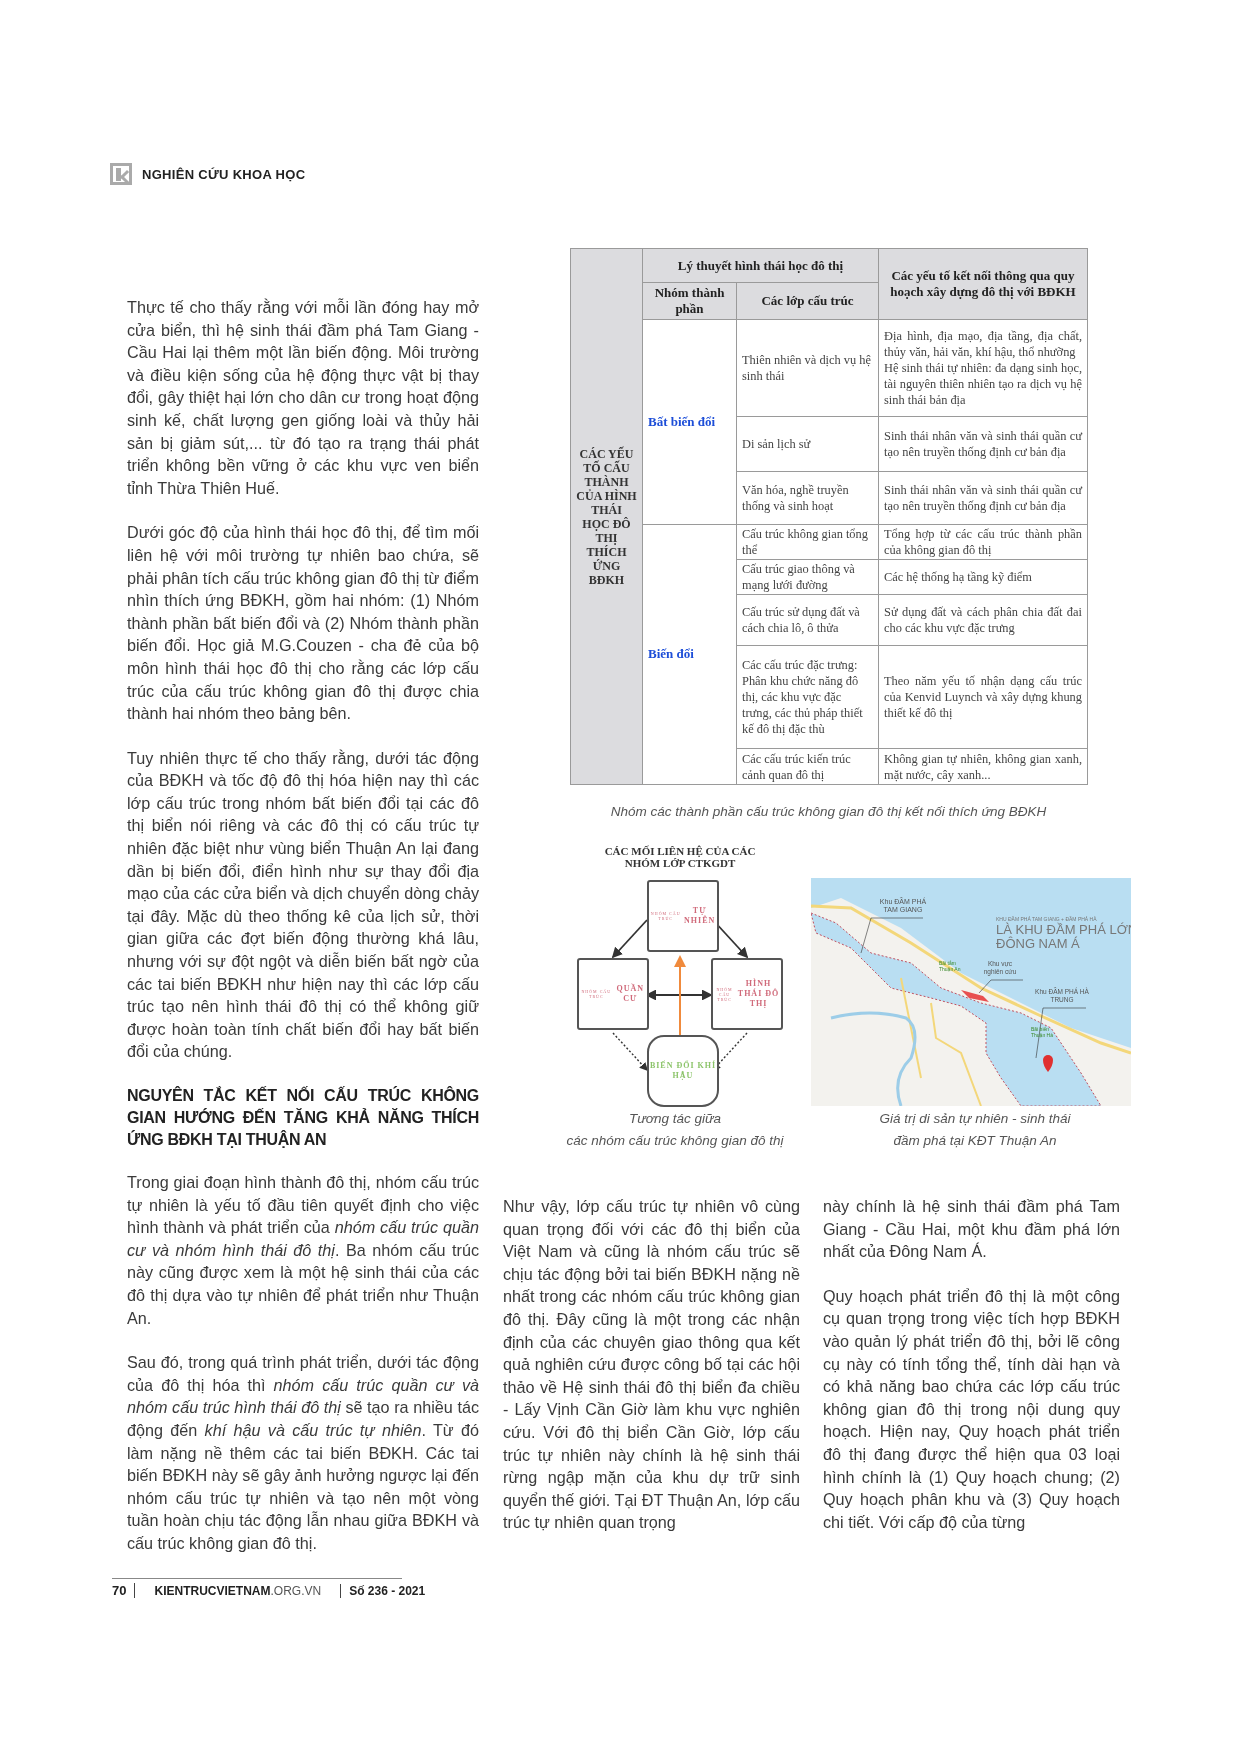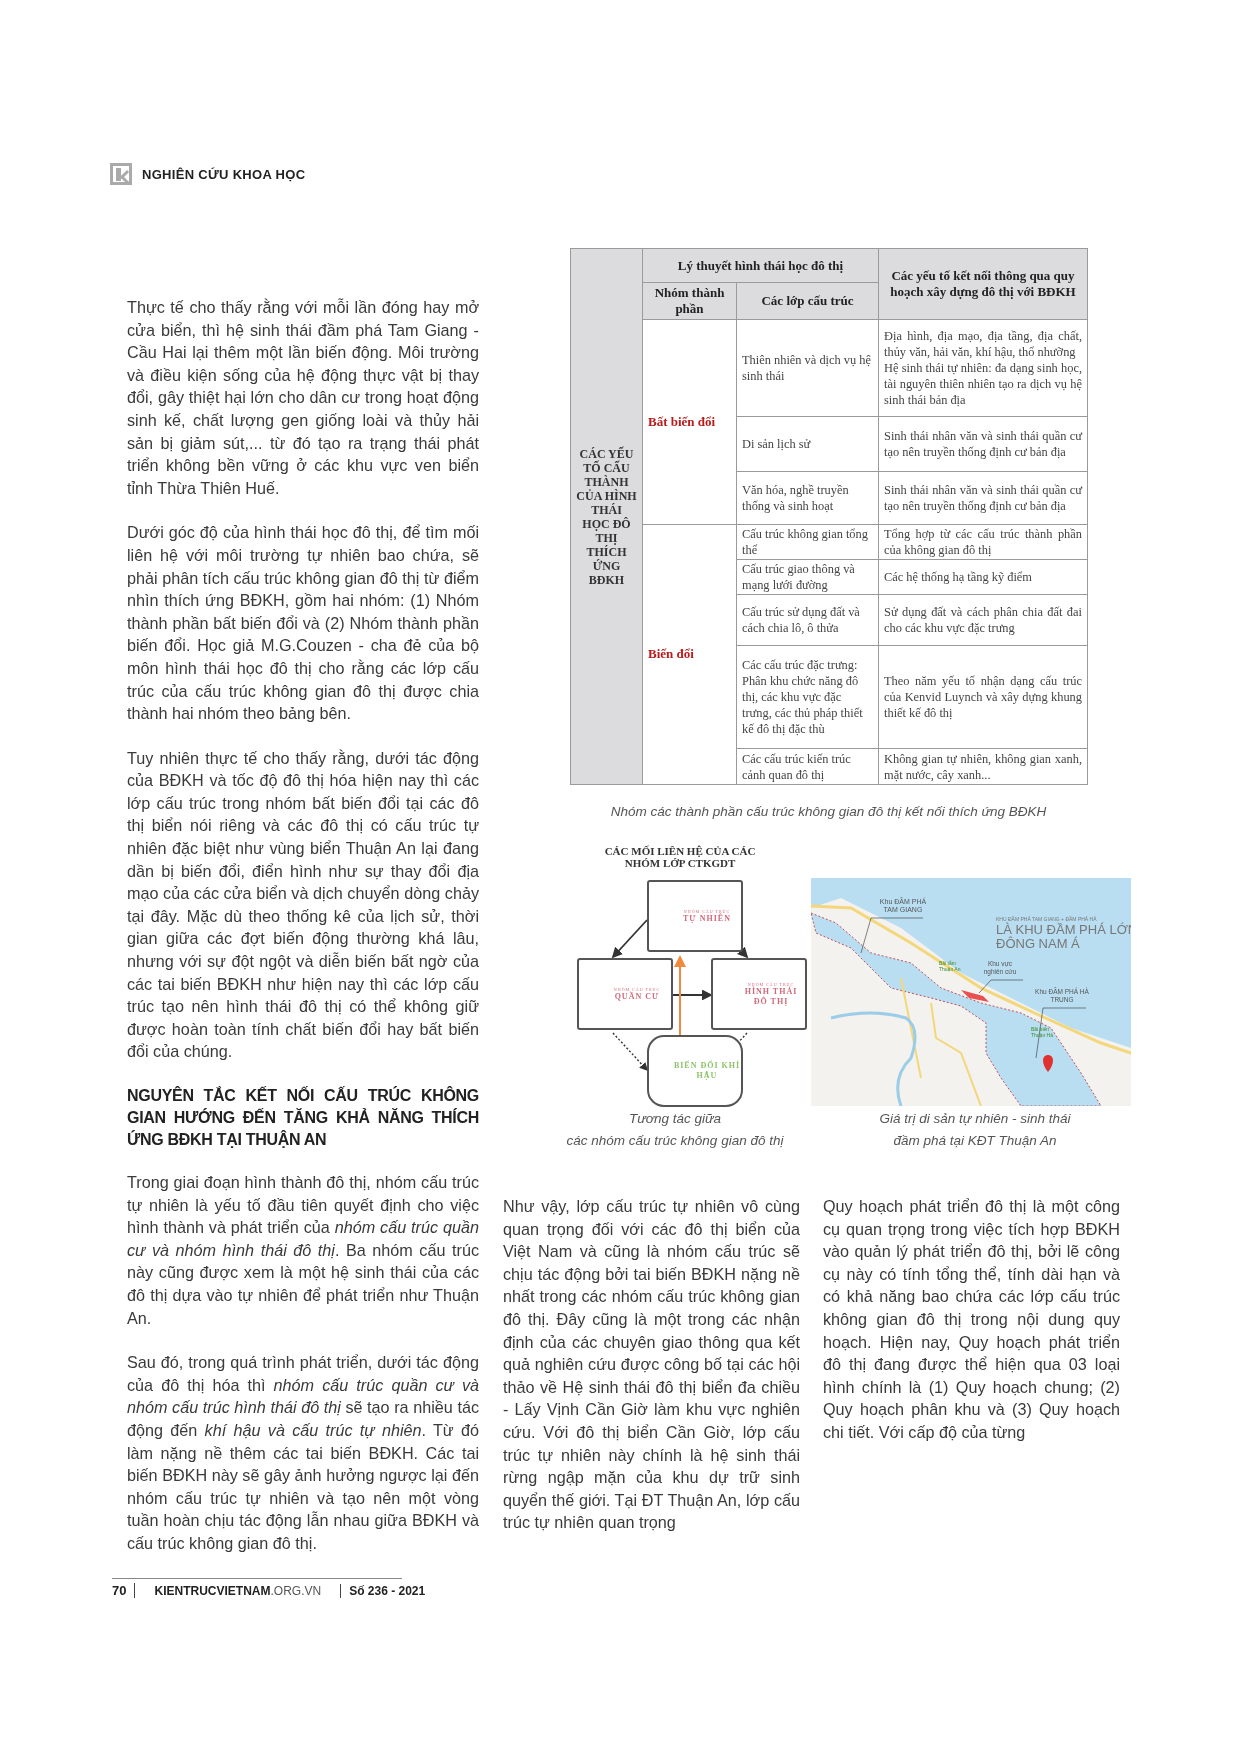--- a/index.html
+++ b/index.html
@@ -14,28 +14,28 @@
   .col-text { font-family:"Liberation Sans", sans-serif; font-size:16.2px; line-height:22.6px; color:#3a3a3a; text-align:justify; font-weight:300; }
   .col-text p { margin:0 0 22px 0; }
   .col-text em { font-style:italic; }
   .section-heading { font-family:"Liberation Sans", sans-serif; font-size:16px; font-weight:bold; line-height:22px; color:#222; letter-spacing:-0.3px; margin:0 0 20px 0; }
 
   
   .tbl { left:570px; top:248px; width:517px; height:537px; border-collapse:collapse; font-family:"Liberation Serif", serif; font-size:12.4px; color:#444; table-layout:fixed; }
   .tbl td { border:1px solid #9a9a9a; padding:1px 5px; vertical-align:middle; line-height:16px; }
   .tbl .side { background:#dcdcdf; text-align:center; font-weight:bold; font-size:12px; line-height:14px; color:#333; }
   .tbl .hd { background:#dcdcdf; text-align:center; font-weight:bold; font-size:13px; color:#222; }
-  .tbl .grp { font-weight:bold; color:#b91c1c; font-size:13px; }
+  .tbl .grp { font-weight:bold; color:#1d4ed8; font-size:13px; }
   .tbl .desc { text-align:justify; }
   .caption { font-family:"Liberation Sans", sans-serif; font-style:italic; font-size:13.5px; color:#555; text-align:center; font-weight:300; }
 
   
   .diagram { left:575px; top:845px; width:210px; height:255px; }
   .diag-title { position:absolute; left:0; top:0; width:210px; text-align:center; font-family:"Liberation Serif", serif; font-weight:bold; font-size:11px; line-height:12px; color:#333; }
-  .box { position:absolute; width:68px; height:68px; border:2px solid #555; border-radius:3px; background:#fff; display:flex; flex-direction:column; align-items:center; justify-content:center; text-align:center; font-family:"Liberation Serif", serif; font-weight:bold; font-size:8px; line-height:10px; letter-spacing:1px;padding-left:24px; }
+  .box { position:absolute; width:68px; height:68px; border:2px solid #555; border-radius:3px; background:#fff; display:flex; flex-direction:row; align-items:center; justify-content:center; text-align:center; font-family:"Liberation Serif", serif; font-weight:bold; font-size:8px; line-height:10px; letter-spacing:1px; }
   .box .small { font-size:4px; line-height:5px; font-weight:normal; }
 
   
   .map { left:811px; top:878px; width:320px; height:228px; background:#b9def2; overflow:hidden; }
 </style>
 </head>
 <body>
 
 <div class="abs header">
   <div class="header-logo"></div>
@@ -181,20 +181,21 @@
 <div class="abs caption" style="left:830px; top:1108px; width:290px; line-height:22px;">
   <div>Giá trị di sản tự nhiên - sinh thái</div>
   <div>đầm phá tại KĐT Thuận An</div>
 </div>
 
 <div class="abs col-text" style="left:503px; top:1195px; width:297px;">
   <p>Như vậy, lớp cấu trúc tự nhiên vô cùng quan trọng đối với các đô thị biển của Việt Nam và cũng là nhóm cấu trúc sẽ chịu tác động bởi tai biến BĐKH nặng nề nhất trong các nhóm cấu trúc không gian đô thị. Đây cũng là một trong các nhận định của các chuyên giao thông qua kết quả nghiên cứu được công bố tại các hội thảo về Hệ sinh thái đô thị biển đa chiều - Lấy Vịnh Cần Giờ làm khu vực nghiên cứu. Với đô thị biển Cần Giờ, lớp cấu trúc tự nhiên này chính là hệ sinh thái rừng ngập mặn của khu dự trữ sinh quyển thế giới. Tại ĐT Thuận An, lớp cấu trúc tự nhiên quan trọng</p>
 </div>
 
 <div class="abs col-text" style="left:823px; top:1195px; width:297px;">
+  <p>này chính là hệ sinh thái đầm phá Tam Giang - Cầu Hai, một khu đầm phá lớn nhất của Đông Nam Á.</p>
   <p>Quy hoạch phát triển đô thị là một công cụ quan trọng trong việc tích hợp BĐKH vào quản lý phát triển đô thị, bởi lẽ công cụ này có tính tổng thể, tính dài hạn và có khả năng bao chứa các lớp cấu trúc không gian đô thị trong nội dung quy hoạch. Hiện nay, Quy hoạch phát triển đô thị đang được thể hiện qua 03 loại hình chính là (1) Quy hoạch chung; (2) Quy hoạch phân khu và (3) Quy hoạch chi tiết. Với cấp độ của từng</p>
 </div>
 
 <div class="abs" style="left:112px; top:1578px; width:290px; border-top:1px solid #888;"></div>
 <div class="abs" style="left:112px; top:1583px; display:flex; align-items:flex-end; font-size:12px; color:#222;">
   <span style="font-weight:bold; font-size:13px; padding-right:8px; border-right:1px solid #444;">70</span>
   <span style="padding:0 19px; border-right:1px solid #444;"><b>KIENTRUCVIETNAM</b><span style="font-weight:300; color:#555;">.ORG.VN</span></span>
   <span style="font-weight:bold; padding-left:8px;">Số 236 - 2021</span>
 </div>
 

